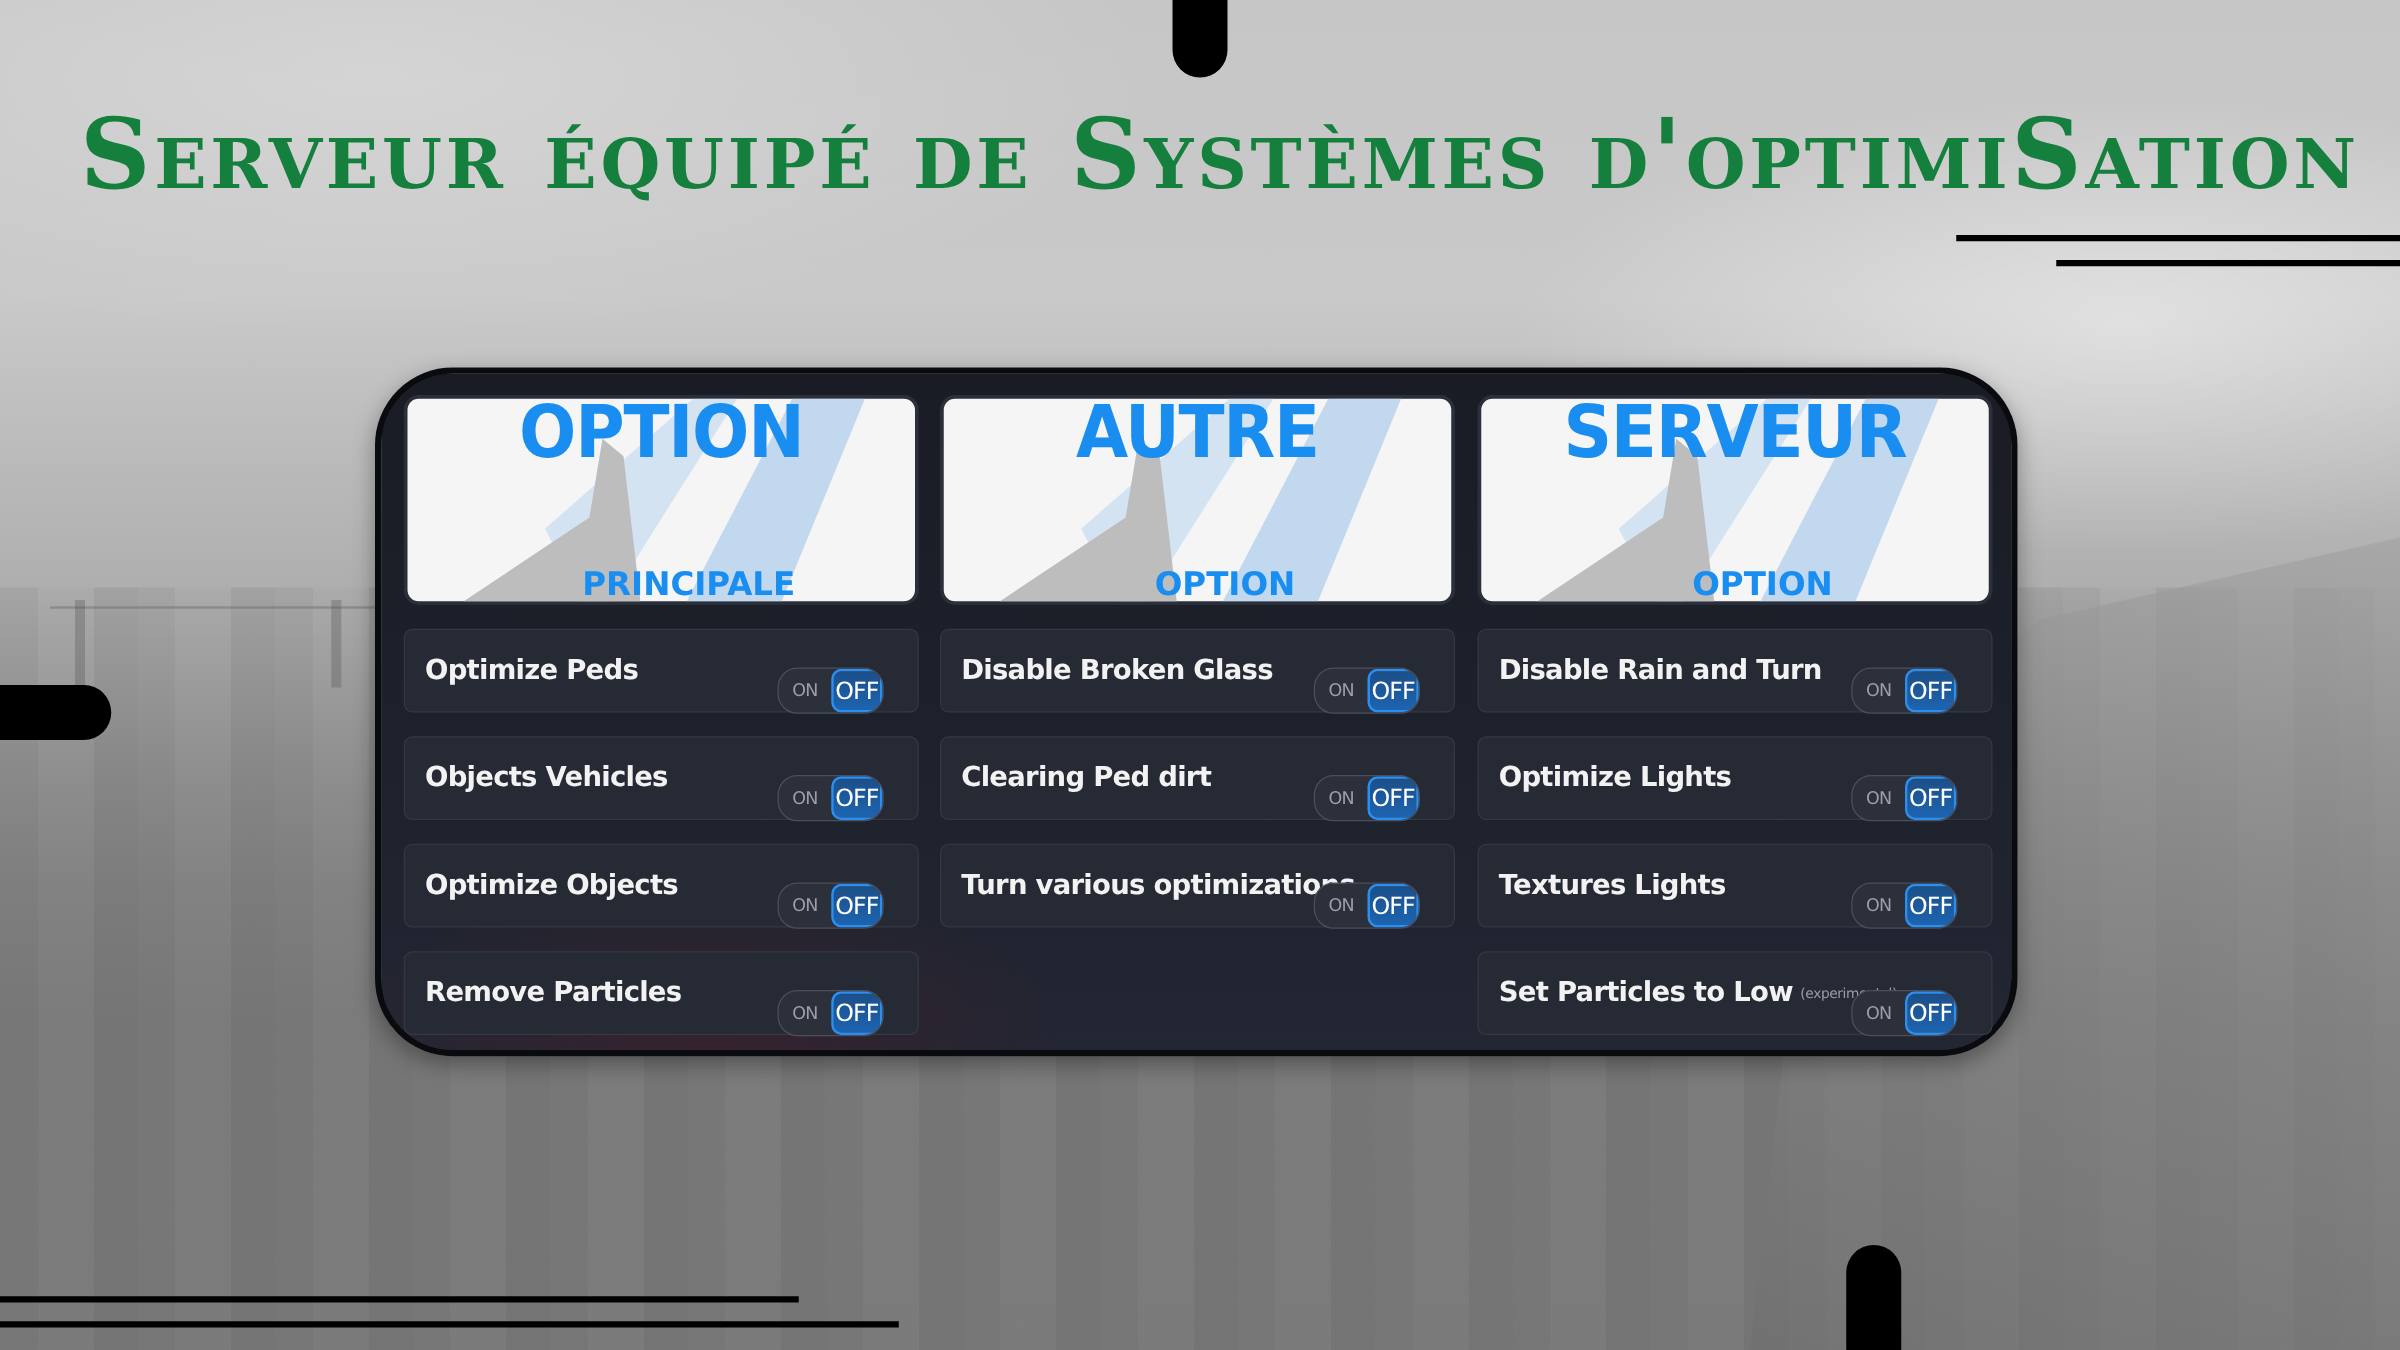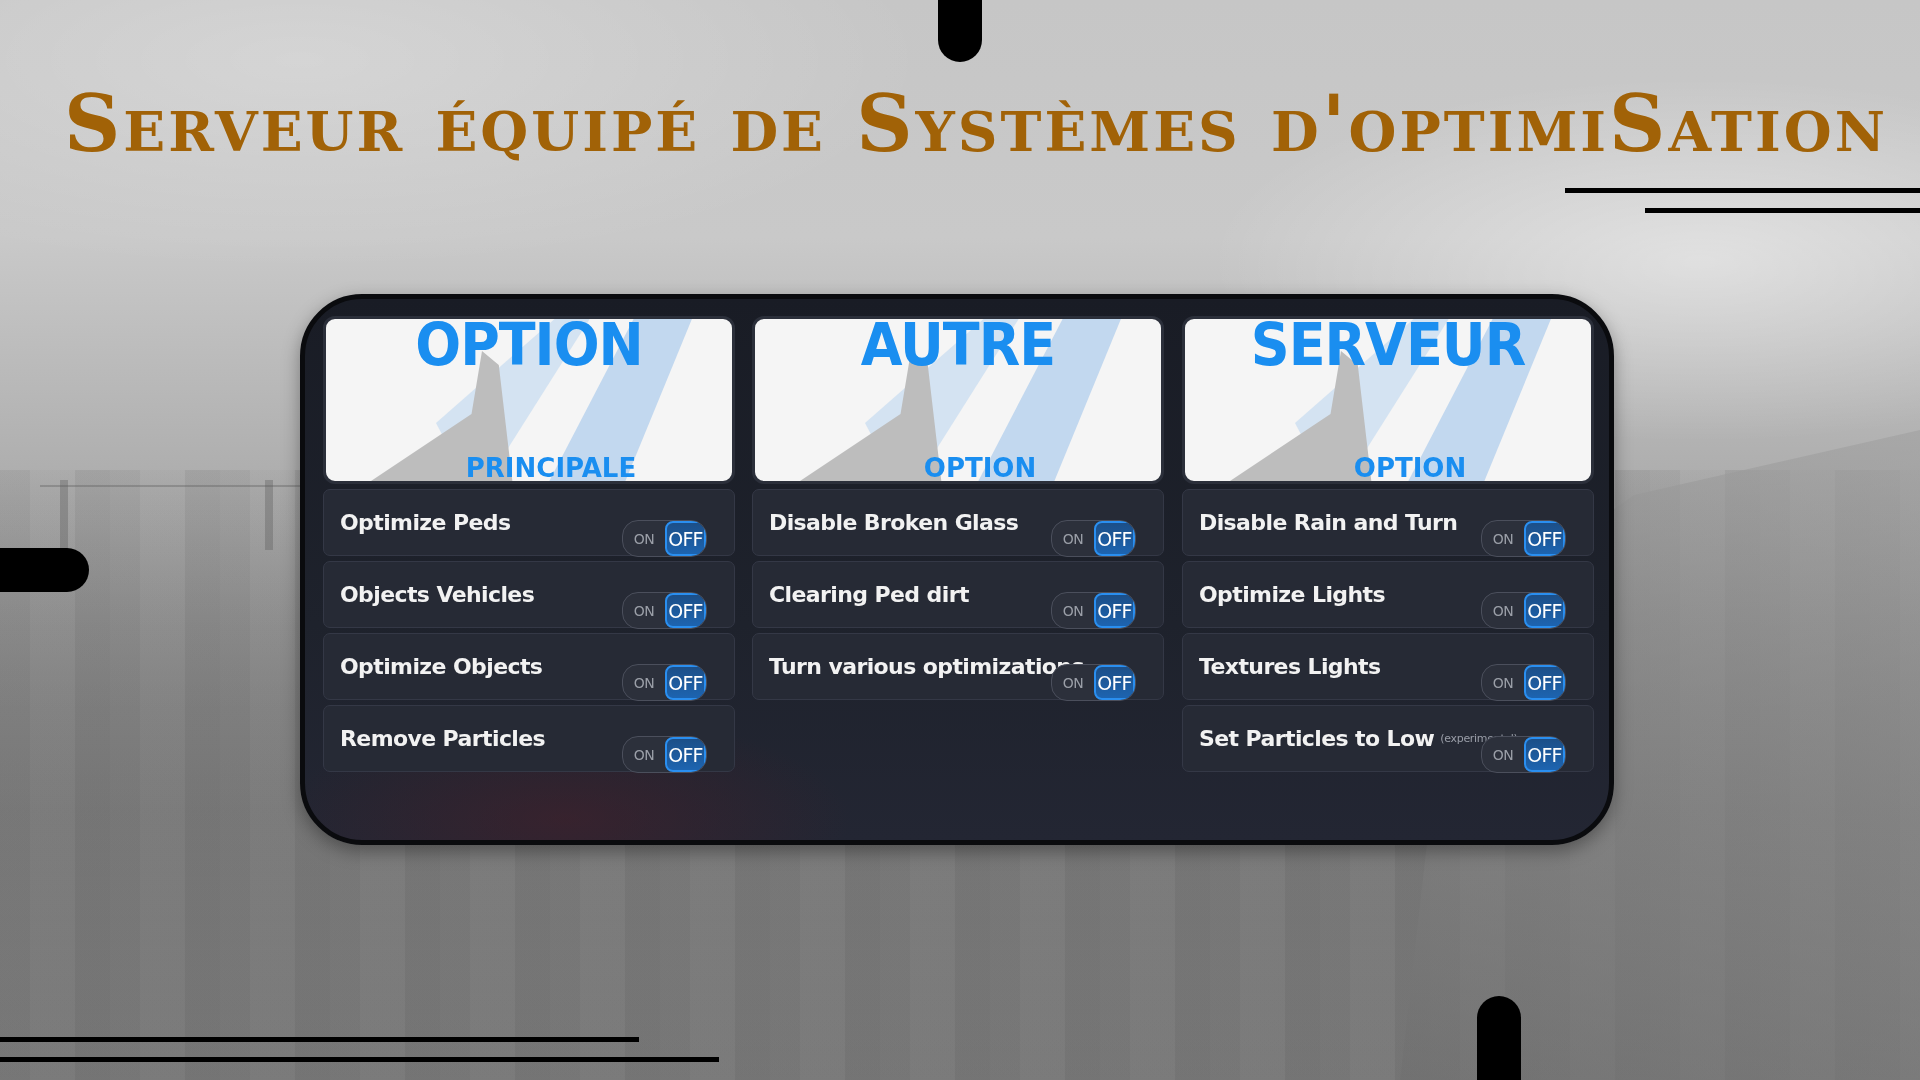--- a/index.html
+++ b/index.html
@@ -25,21 +25,21 @@
   }
   .bridge {
     position: absolute; left: 40px; top: 485px; width: 260px; height: 2px;
     border-top: 2px solid rgba(90,90,90,0.35);
   }
   .tower { position: absolute; width: 8px; background: rgba(90,90,90,0.35); }
 
   .title {
     position: absolute; left: 64px; top: 78px; width: 1800px;
     font-family: "DejaVu Serif", serif;
-    font-size: 78px; letter-spacing: 3px; color: #a16207;
+    font-size: 78px; letter-spacing: 3px; color: #15803d;
     font-variant: small-caps; font-weight: 700; white-space: nowrap;
   }
   .deco { position: absolute; background: #000; }
 
   .panel {
     position: absolute; left: 300px; top: 294px; width: 1314px; height: 551px;
     border: 5px solid #0a0b0e; border-radius: 62px;
     background:
       radial-gradient(ellipse 380px 140px at 260px 520px, rgba(80,30,40,0.45), transparent 75%),
       linear-gradient(180deg, #191c25 0%, #1e222c 60%, #232633 100%);
@@ -68,21 +68,21 @@
   }
   .card .big {
     position: relative; font-family: "DejaVu Sans", sans-serif; font-weight: 700;
     font-size: 54px; color: #1a8ef0; letter-spacing: -1px; line-height: 1; transform: scaleY(1.08);
   }
   .card .small {
     position: relative; font-family: "DejaVu Sans", sans-serif; font-weight: 700;
     font-size: 26px; color: #1a8ef0; margin-top: 12px; line-height: 1; letter-spacing: 0px; margin-left: 44px;
   }
   .row {
-    position: relative; height: 67px; margin-top: 5px;
+    position: relative; height: 67px; margin-top: 19px;
     border-radius: 7px; background: #262a35; border: 1px solid #343846;
     display: flex; align-items: center; padding: 0 0 0 16px;
   }
   .row:first-of-type { margin-top: 11px; }
   .row .label {
     font-family: "DejaVu Sans", sans-serif; font-weight: 700; font-size: 22px;
     color: #f2f2f2; letter-spacing: -0.6px; white-space: nowrap;
   }
   .row .note { font-size: 11px; color: #9a9ea8; margin-left: 6px; font-weight: 400; letter-spacing: -0.3px; }
   .toggle {

